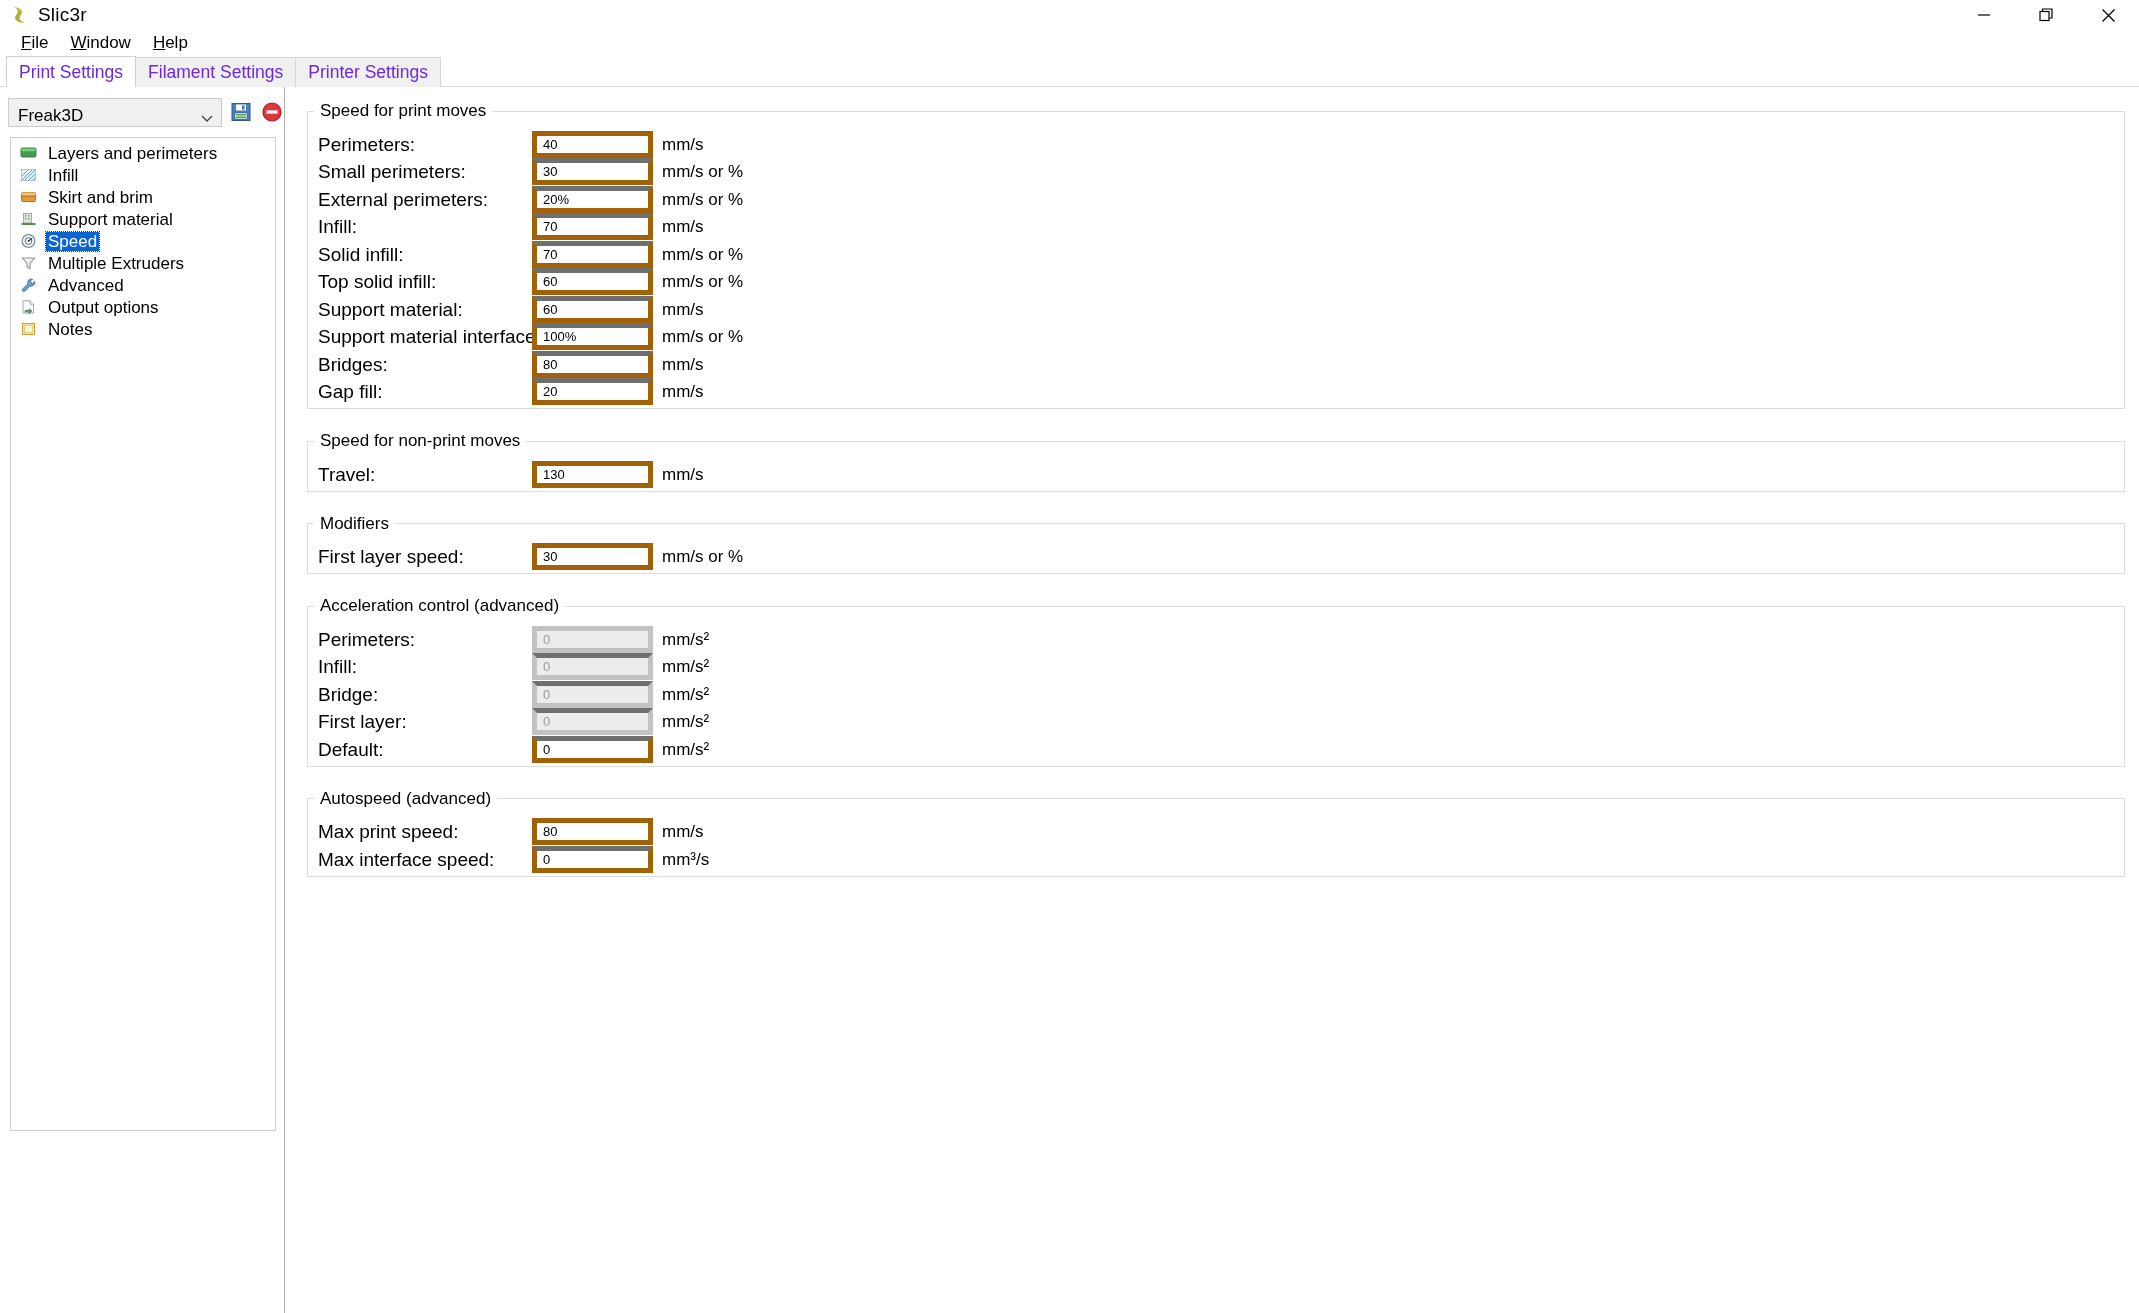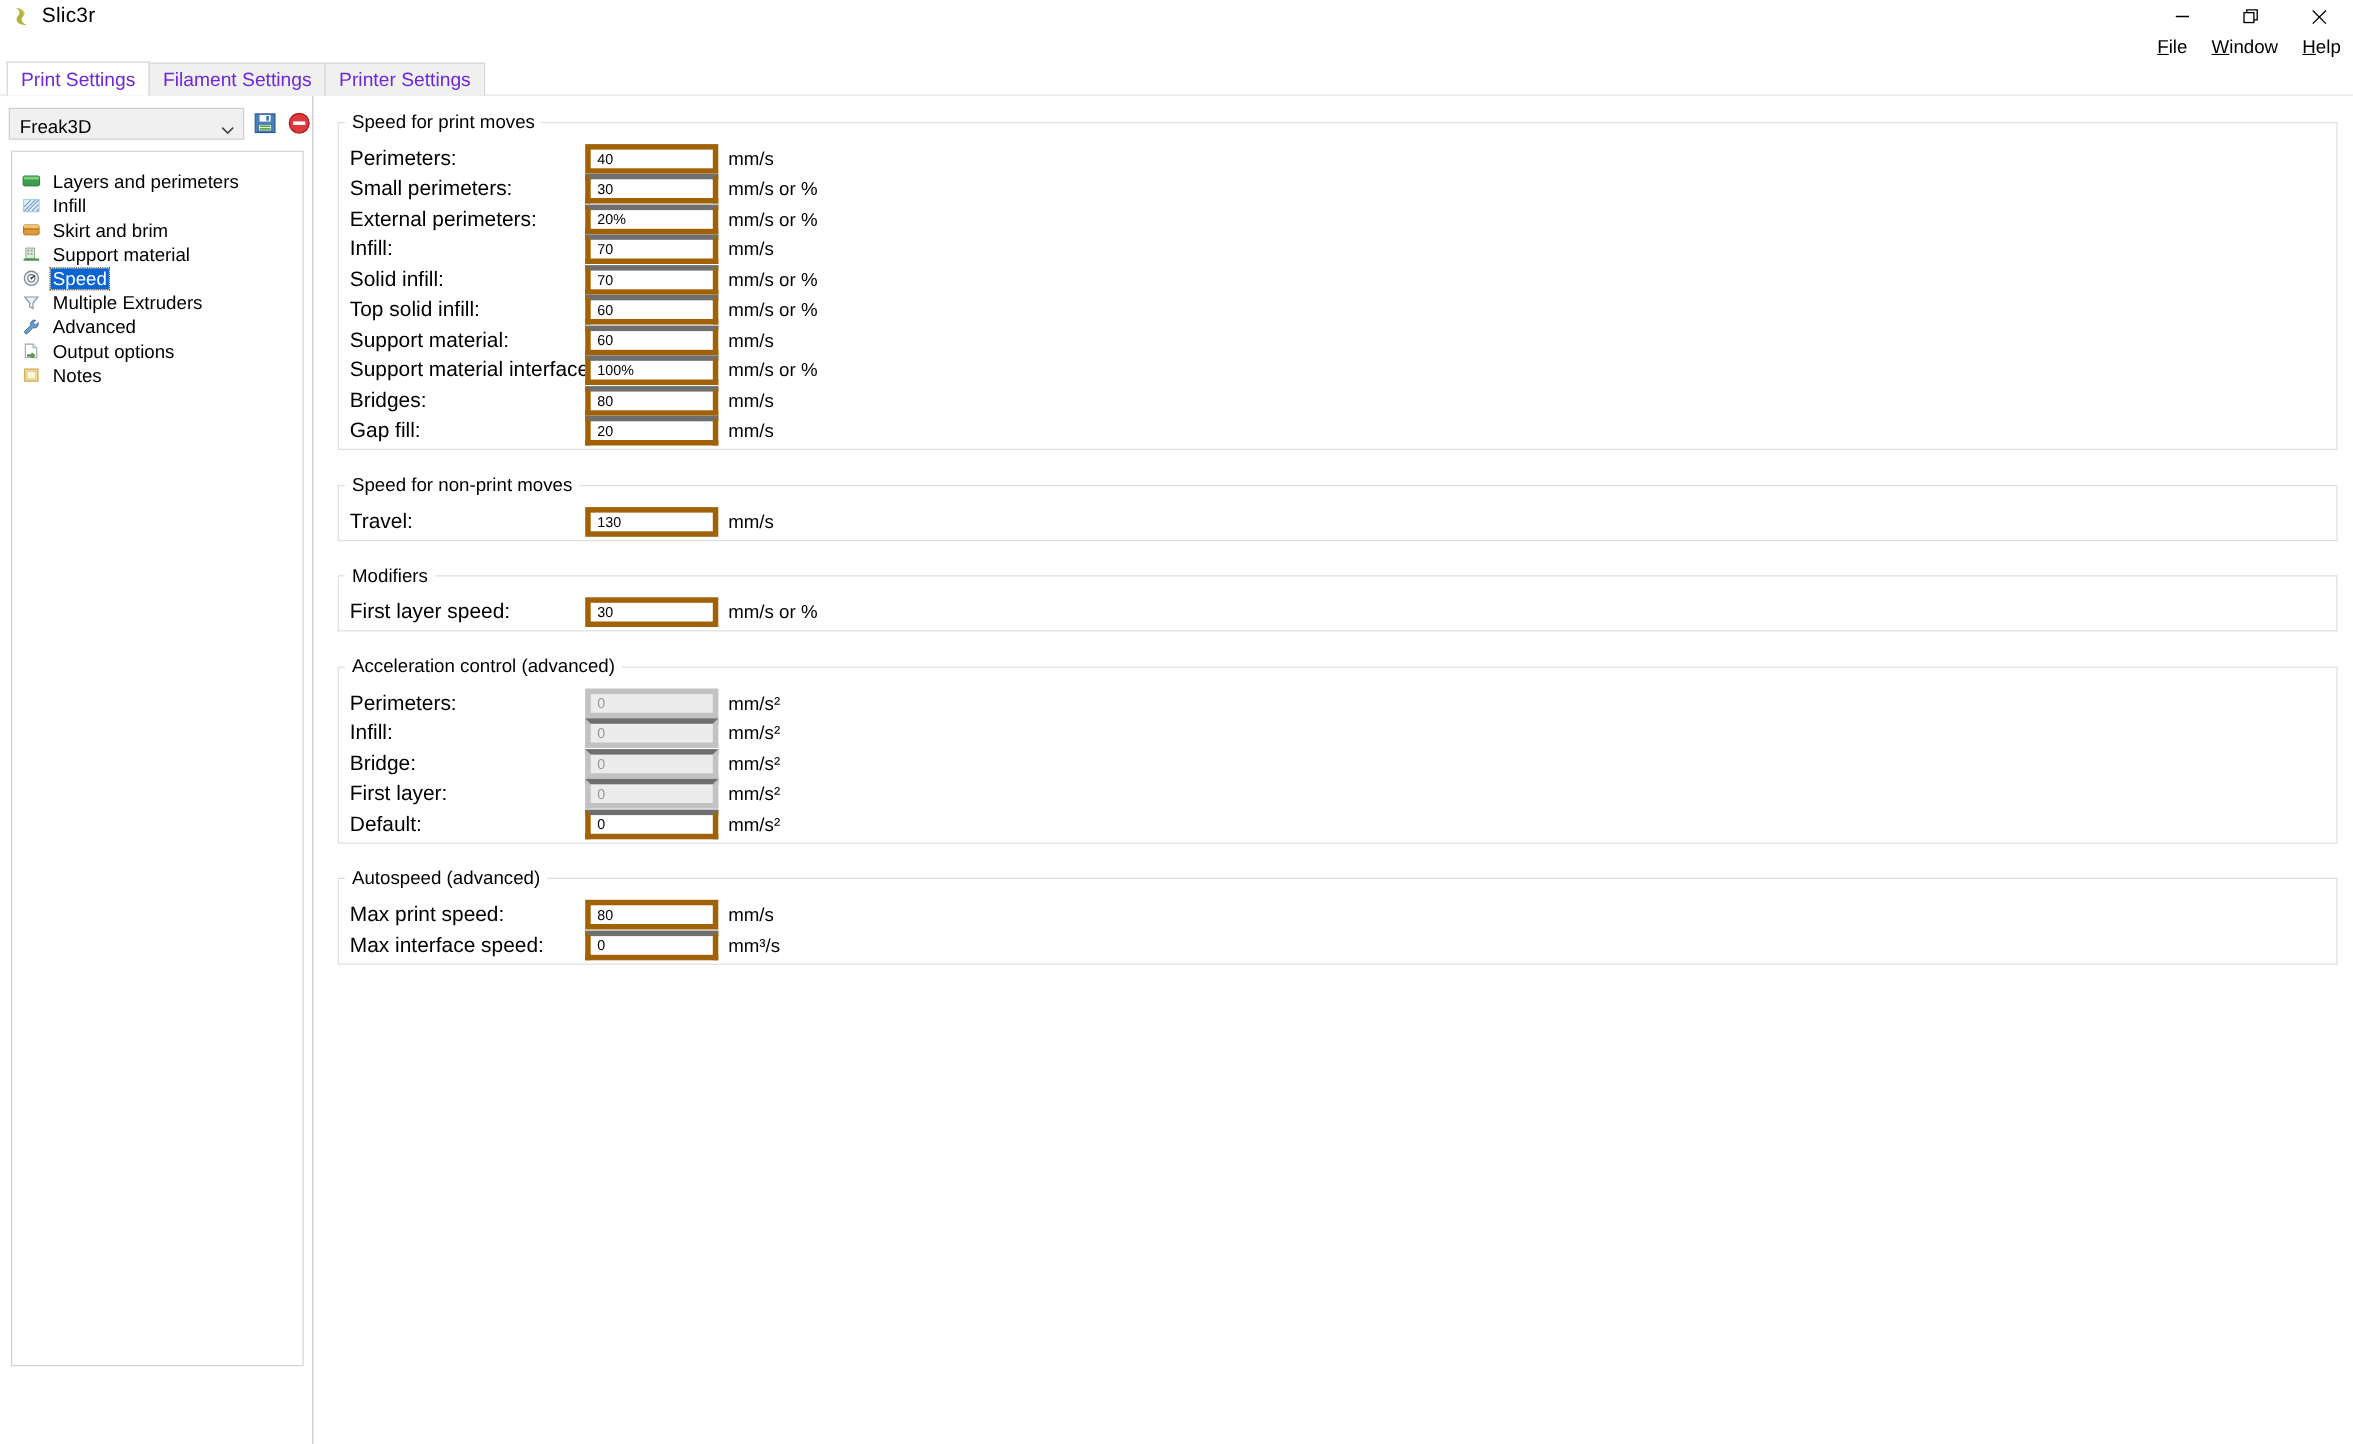--- a/index.html
+++ b/index.html
@@ -44,21 +44,20 @@
 
   
   .menubar {
     height: 26px;
     display: flex;
     align-items: center;
     padding-left: 10px;
     background: #ffffff;
     font-size: 17px;
     color: #000;
-    justify-content: flex-end;
   }
   .menu-item {
     padding: 2px 11px;
     white-space: nowrap;
   }
   .menu-item u { text-decoration: underline; }
 
   
   .tabbar {
     height: 31px;
@@ -138,22 +137,22 @@
     width: 26px; height: 26px;
     margin-left: 6px;
     display: flex; align-items: center; justify-content: center;
   }
   .icon-btn svg { display: block; }
 
   .tree {
     margin: 0 8px 0 10px;
     border: 1px solid #cfcfcf;
     background: #ffffff;
-    height: 1105px;
-    padding-top: 16px;
+    height: 994px;
+    padding-top: 4px;
     overflow: hidden;
   }
   .tree-item {
     display: flex;
     align-items: center;
     height: 22px;
     padding-left: 8px;
     margin-bottom: 0px;
   }
   .tree-icon {

